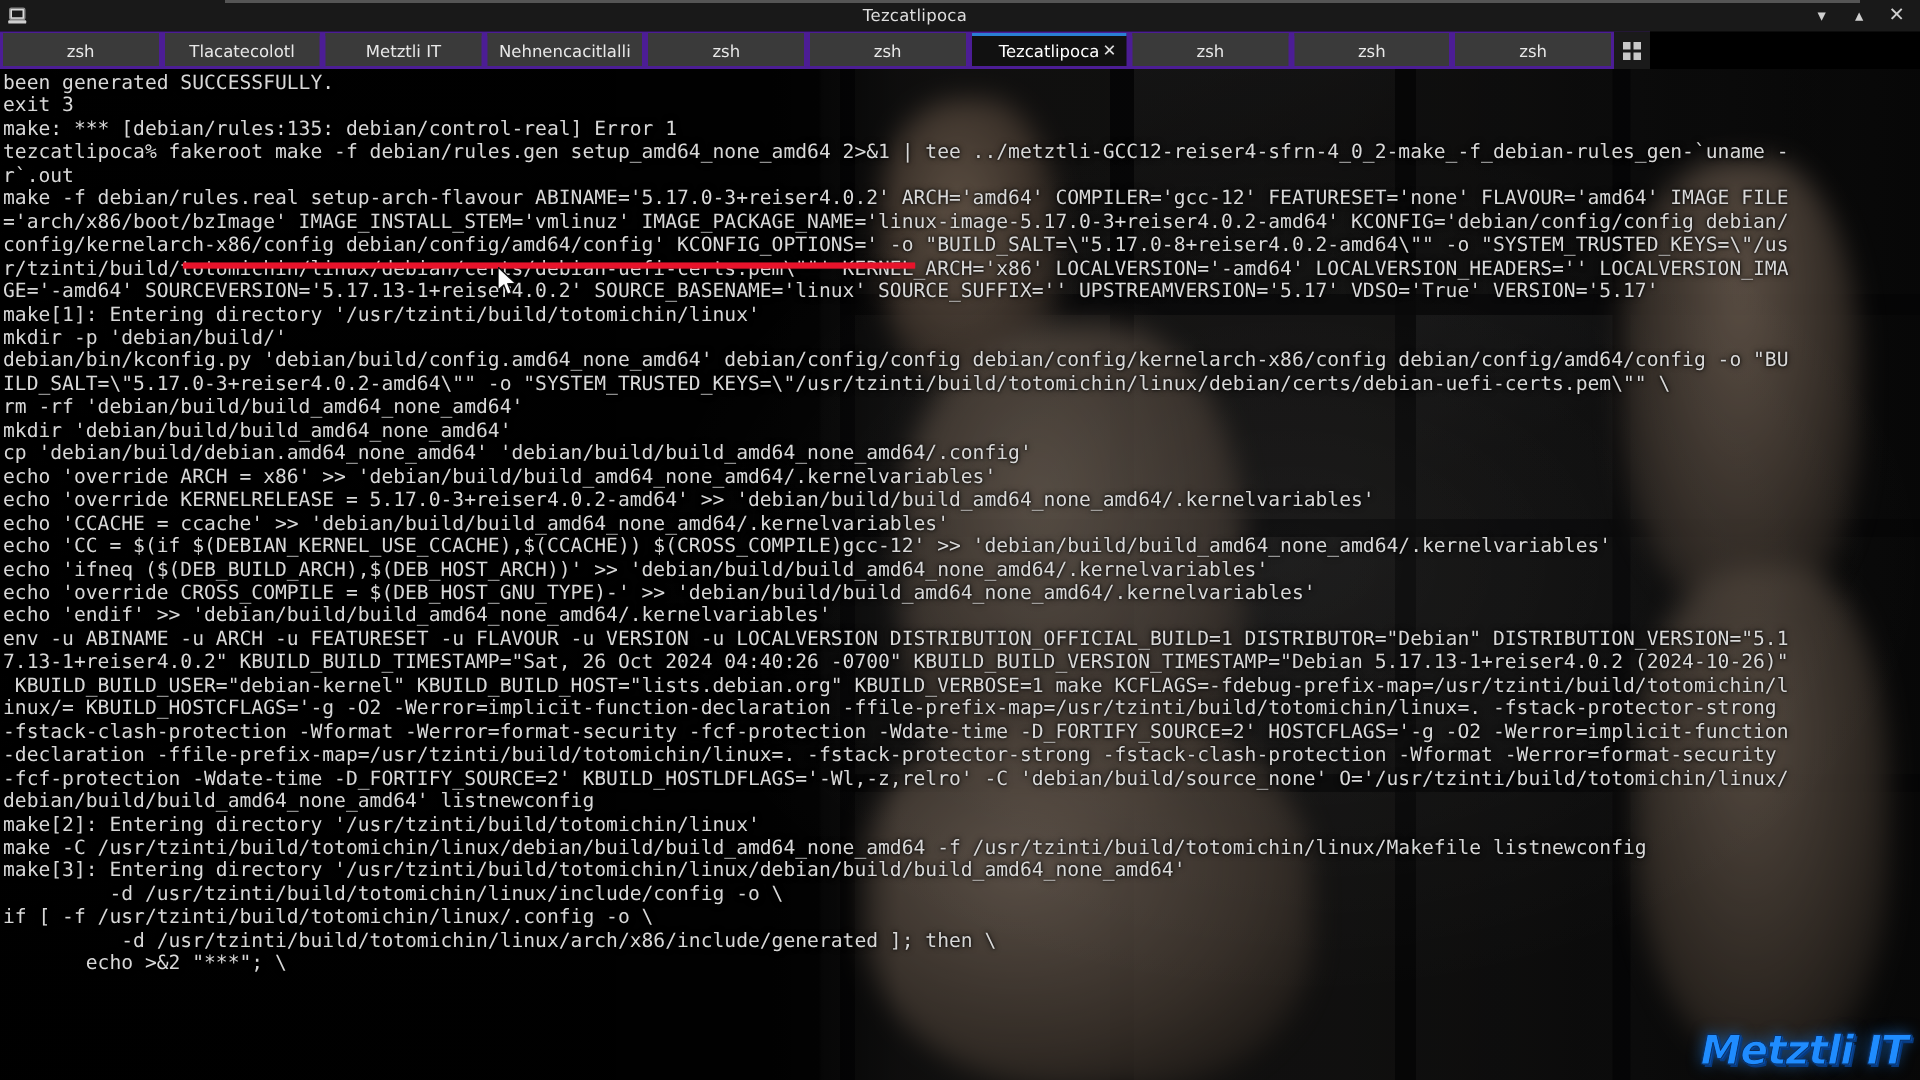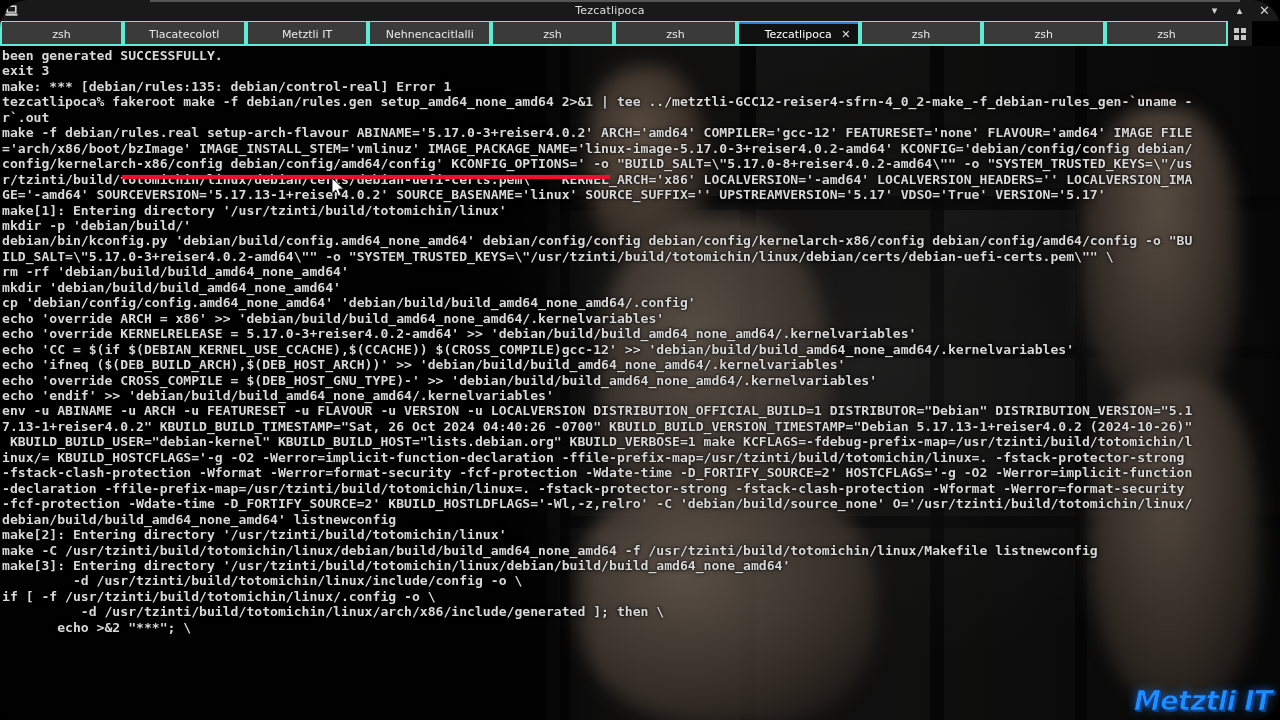--- a/index.html
+++ b/index.html
@@ -6,21 +6,20 @@
     margin: 0; padding: 0;
     width: 1280px; height: 720px;
     overflow: hidden;
     background: #000;
     font-family: "DejaVu Sans Mono", monospace;
   }
   #app {
     position: relative;
     width: 1280px; height: 720px;
     overflow: hidden;
-    border-radius: 28px;
   }
 
   
   .titlebar {
     position: absolute; left: 0; top: 0;
     width: 1280px; height: 21px;
     background: #191919;
     display: flex; align-items: center;
     z-index: 40;
   }
@@ -50,22 +49,22 @@
   }
   .tb-btn.close { font-size: 13px; font-weight: bold; }
   .tb-hairline {
     position:absolute; left:150px; top:0; width:1090px; height:2px;
     background:#555;
   }
 
   
   .tabbar {
     position: absolute; left: 0; top: 21px;
-    width: 1252px; height: 25px;
-    background: #5eead4;
+    width: 1100px; height: 25px;
+    background: #4c1d95;
     display: flex; align-items: stretch;
     z-index: 40;
   }
   .tab {
     flex: 1 1 0;
     margin: 1px 2px 2px 2px;
     background: #3a3a3a;
     border-top: 2px solid #3a3a3a;
     position: relative;
     display: flex; align-items: center; justify-content: center;
@@ -143,21 +142,20 @@
     background:
       radial-gradient(ellipse 620px 420px at 860px 330px, rgba(255,255,255,0.05), rgba(0,0,0,0) 70%),
       linear-gradient(90deg, rgba(0,0,0,.96) 0px, rgba(0,0,0,.92) 500px, rgba(0,0,0,.42) 600px, rgba(0,0,0,.34) 1280px);
   }
 
   .screen {
     position: absolute; inset: 0;
     z-index: 5;
     padding: 2px 0 0 2px;
     box-sizing: border-box;
-    font-weight: bold;
   }
   .line {
     font-family: "DejaVu Sans Mono", monospace;
     font-size: 13.1px;
     line-height: 15.45px;
     color: #d8d8d8;
     white-space: pre;
     letter-spacing: 0px;
     text-shadow: 0 0 2px rgba(0,0,0,0.95), 0 0 4px rgba(0,0,0,0.8);
   }
@@ -302,23 +300,24 @@
       <div class="line">config/kernelarch-x86/config debian/config/amd64/config' KCONFIG_OPTIONS=' -o "BUILD_SALT=\"5.17.0-8+reiser4.0.2-amd64\"" -o "SYSTEM_TRUSTED_KEYS=\"/us</div>
       <div class="line">r/tzinti/build/totomichin/linux/debian/certs/debian-uefi-certs.pem\""' KERNEL_ARCH='x86' LOCALVERSION='-amd64' LOCALVERSION_HEADERS='' LOCALVERSION_IMA</div>
       <div class="line">GE='-amd64' SOURCEVERSION='5.17.13-1+reiser4.0.2' SOURCE_BASENAME='linux' SOURCE_SUFFIX='' UPSTREAMVERSION='5.17' VDSO='True' VERSION='5.17'</div>
       <div class="line">make[1]: Entering directory '/usr/tzinti/build/totomichin/linux'</div>
       <div class="line">mkdir -p 'debian/build/'</div>
       <div class="line">debian/bin/kconfig.py 'debian/build/config.amd64_none_amd64' debian/config/config debian/config/kernelarch-x86/config debian/config/amd64/config -o "BU</div>
       <div class="line">ILD_SALT=\"5.17.0-3+reiser4.0.2-amd64\"" -o "SYSTEM_TRUSTED_KEYS=\"/usr/tzinti/build/totomichin/linux/debian/certs/debian-uefi-certs.pem\"" \</div>
       <div class="line blank"></div>
       <div class="line">rm -rf 'debian/build/build_amd64_none_amd64'</div>
       <div class="line">mkdir 'debian/build/build_amd64_none_amd64'</div>
-      <div class="line">cp 'debian/config/config.amd64_none_amd64' 'debian/build/build_amd64_none_amd64/.config'</div>
+      <div class="line">cp 'debian/build/debian.amd64_none_amd64' 'debian/build/build_amd64_none_amd64/.config'</div>
       <div class="line">echo 'override ARCH = x86' &gt;&gt; 'debian/build/build_amd64_none_amd64/.kernelvariables'</div>
       <div class="line">echo 'override KERNELRELEASE = 5.17.0-3+reiser4.0.2-amd64' &gt;&gt; 'debian/build/build_amd64_none_amd64/.kernelvariables'</div>
+      <div class="line">echo 'CCACHE = ccache' &gt;&gt; 'debian/build/build_amd64_none_amd64/.kernelvariables'</div>
       <div class="line">echo 'CC = $(if $(DEBIAN_KERNEL_USE_CCACHE),$(CCACHE)) $(CROSS_COMPILE)gcc-12' &gt;&gt; 'debian/build/build_amd64_none_amd64/.kernelvariables'</div>
       <div class="line">echo 'ifneq ($(DEB_BUILD_ARCH),$(DEB_HOST_ARCH))' &gt;&gt; 'debian/build/build_amd64_none_amd64/.kernelvariables'</div>
       <div class="line">echo 'override CROSS_COMPILE = $(DEB_HOST_GNU_TYPE)-' &gt;&gt; 'debian/build/build_amd64_none_amd64/.kernelvariables'</div>
       <div class="line">echo 'endif' &gt;&gt; 'debian/build/build_amd64_none_amd64/.kernelvariables'</div>
       <div class="line">env -u ABINAME -u ARCH -u FEATURESET -u FLAVOUR -u VERSION -u LOCALVERSION DISTRIBUTION_OFFICIAL_BUILD=1 DISTRIBUTOR="Debian" DISTRIBUTION_VERSION="5.1</div>
       <div class="line">7.13-1+reiser4.0.2" KBUILD_BUILD_TIMESTAMP="Sat, 26 Oct 2024 04:40:26 -0700" KBUILD_BUILD_VERSION_TIMESTAMP="Debian 5.17.13-1+reiser4.0.2 (2024-10-26)"</div>
       <div class="line"> KBUILD_BUILD_USER="debian-kernel" KBUILD_BUILD_HOST="lists.debian.org" KBUILD_VERBOSE=1 make KCFLAGS=-fdebug-prefix-map=/usr/tzinti/build/totomichin/l</div>
       <div class="line">inux/= KBUILD_HOSTCFLAGS='-g -O2 -Werror=implicit-function-declaration -ffile-prefix-map=/usr/tzinti/build/totomichin/linux=. -fstack-protector-strong</div>
       <div class="line">-fstack-clash-protection -Wformat -Werror=format-security -fcf-protection -Wdate-time -D_FORTIFY_SOURCE=2' HOSTCFLAGS='-g -O2 -Werror=implicit-function</div>
       <div class="line">-declaration -ffile-prefix-map=/usr/tzinti/build/totomichin/linux=. -fstack-protector-strong -fstack-clash-protection -Wformat -Werror=format-security</div>

